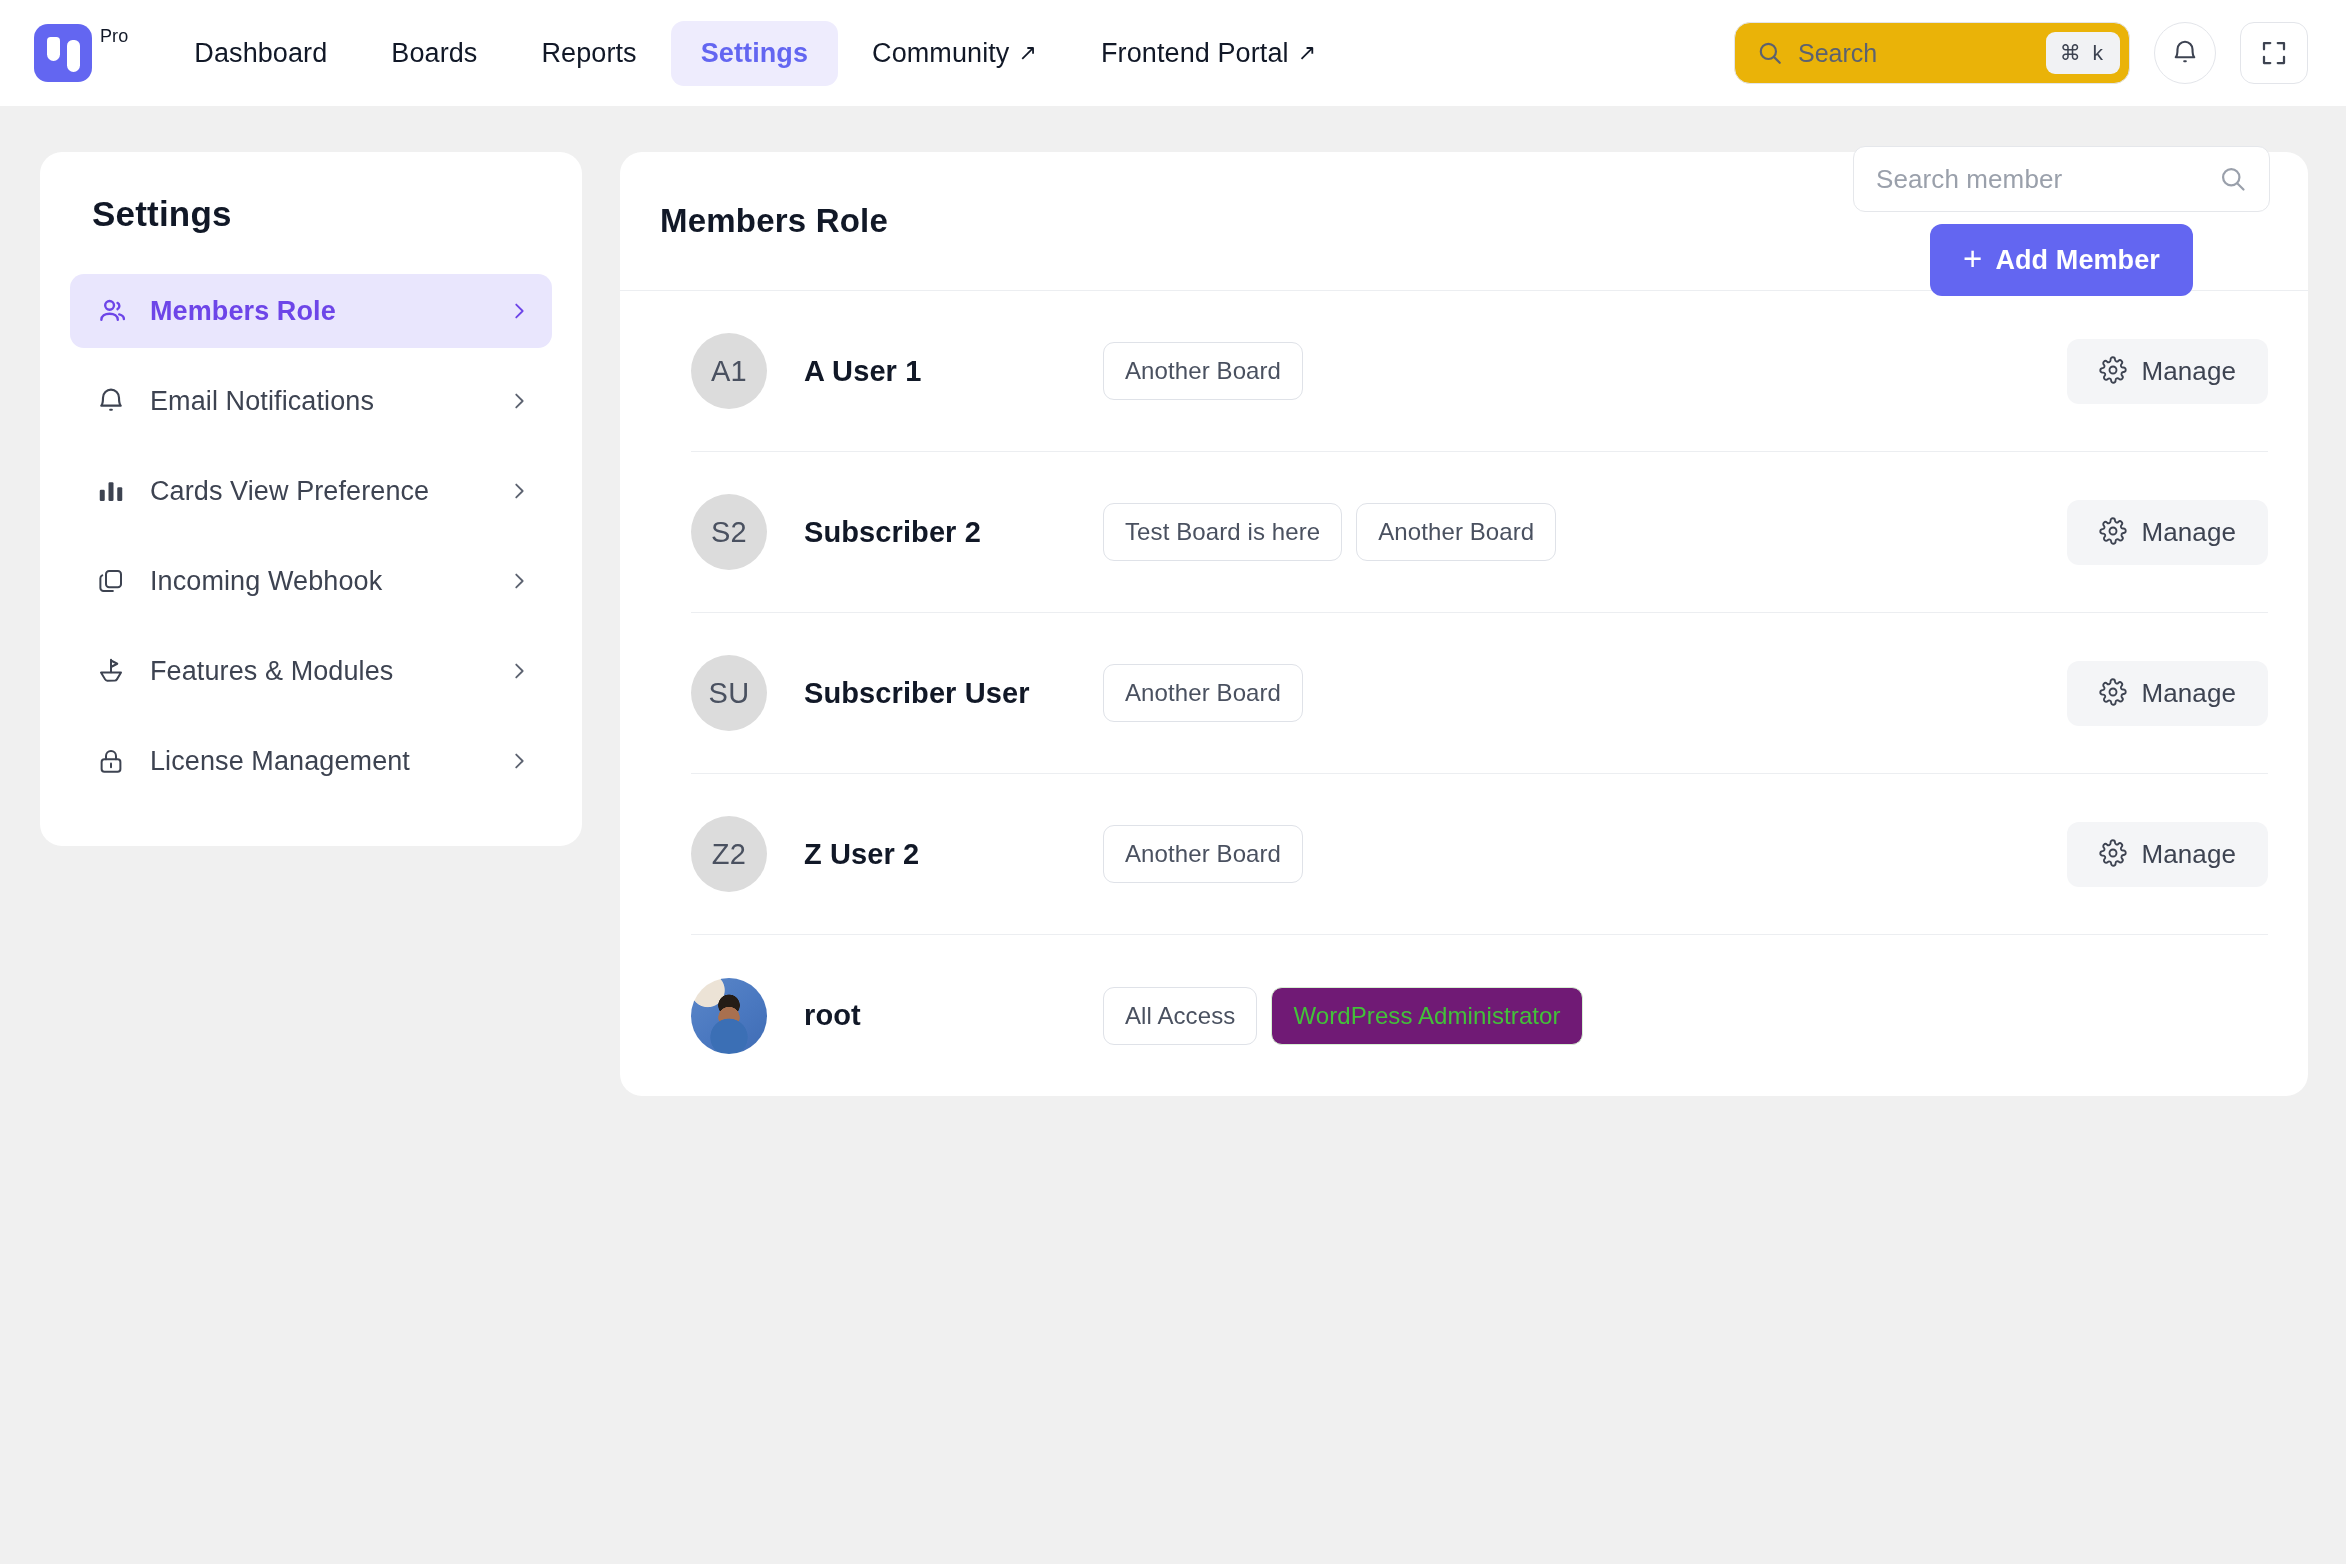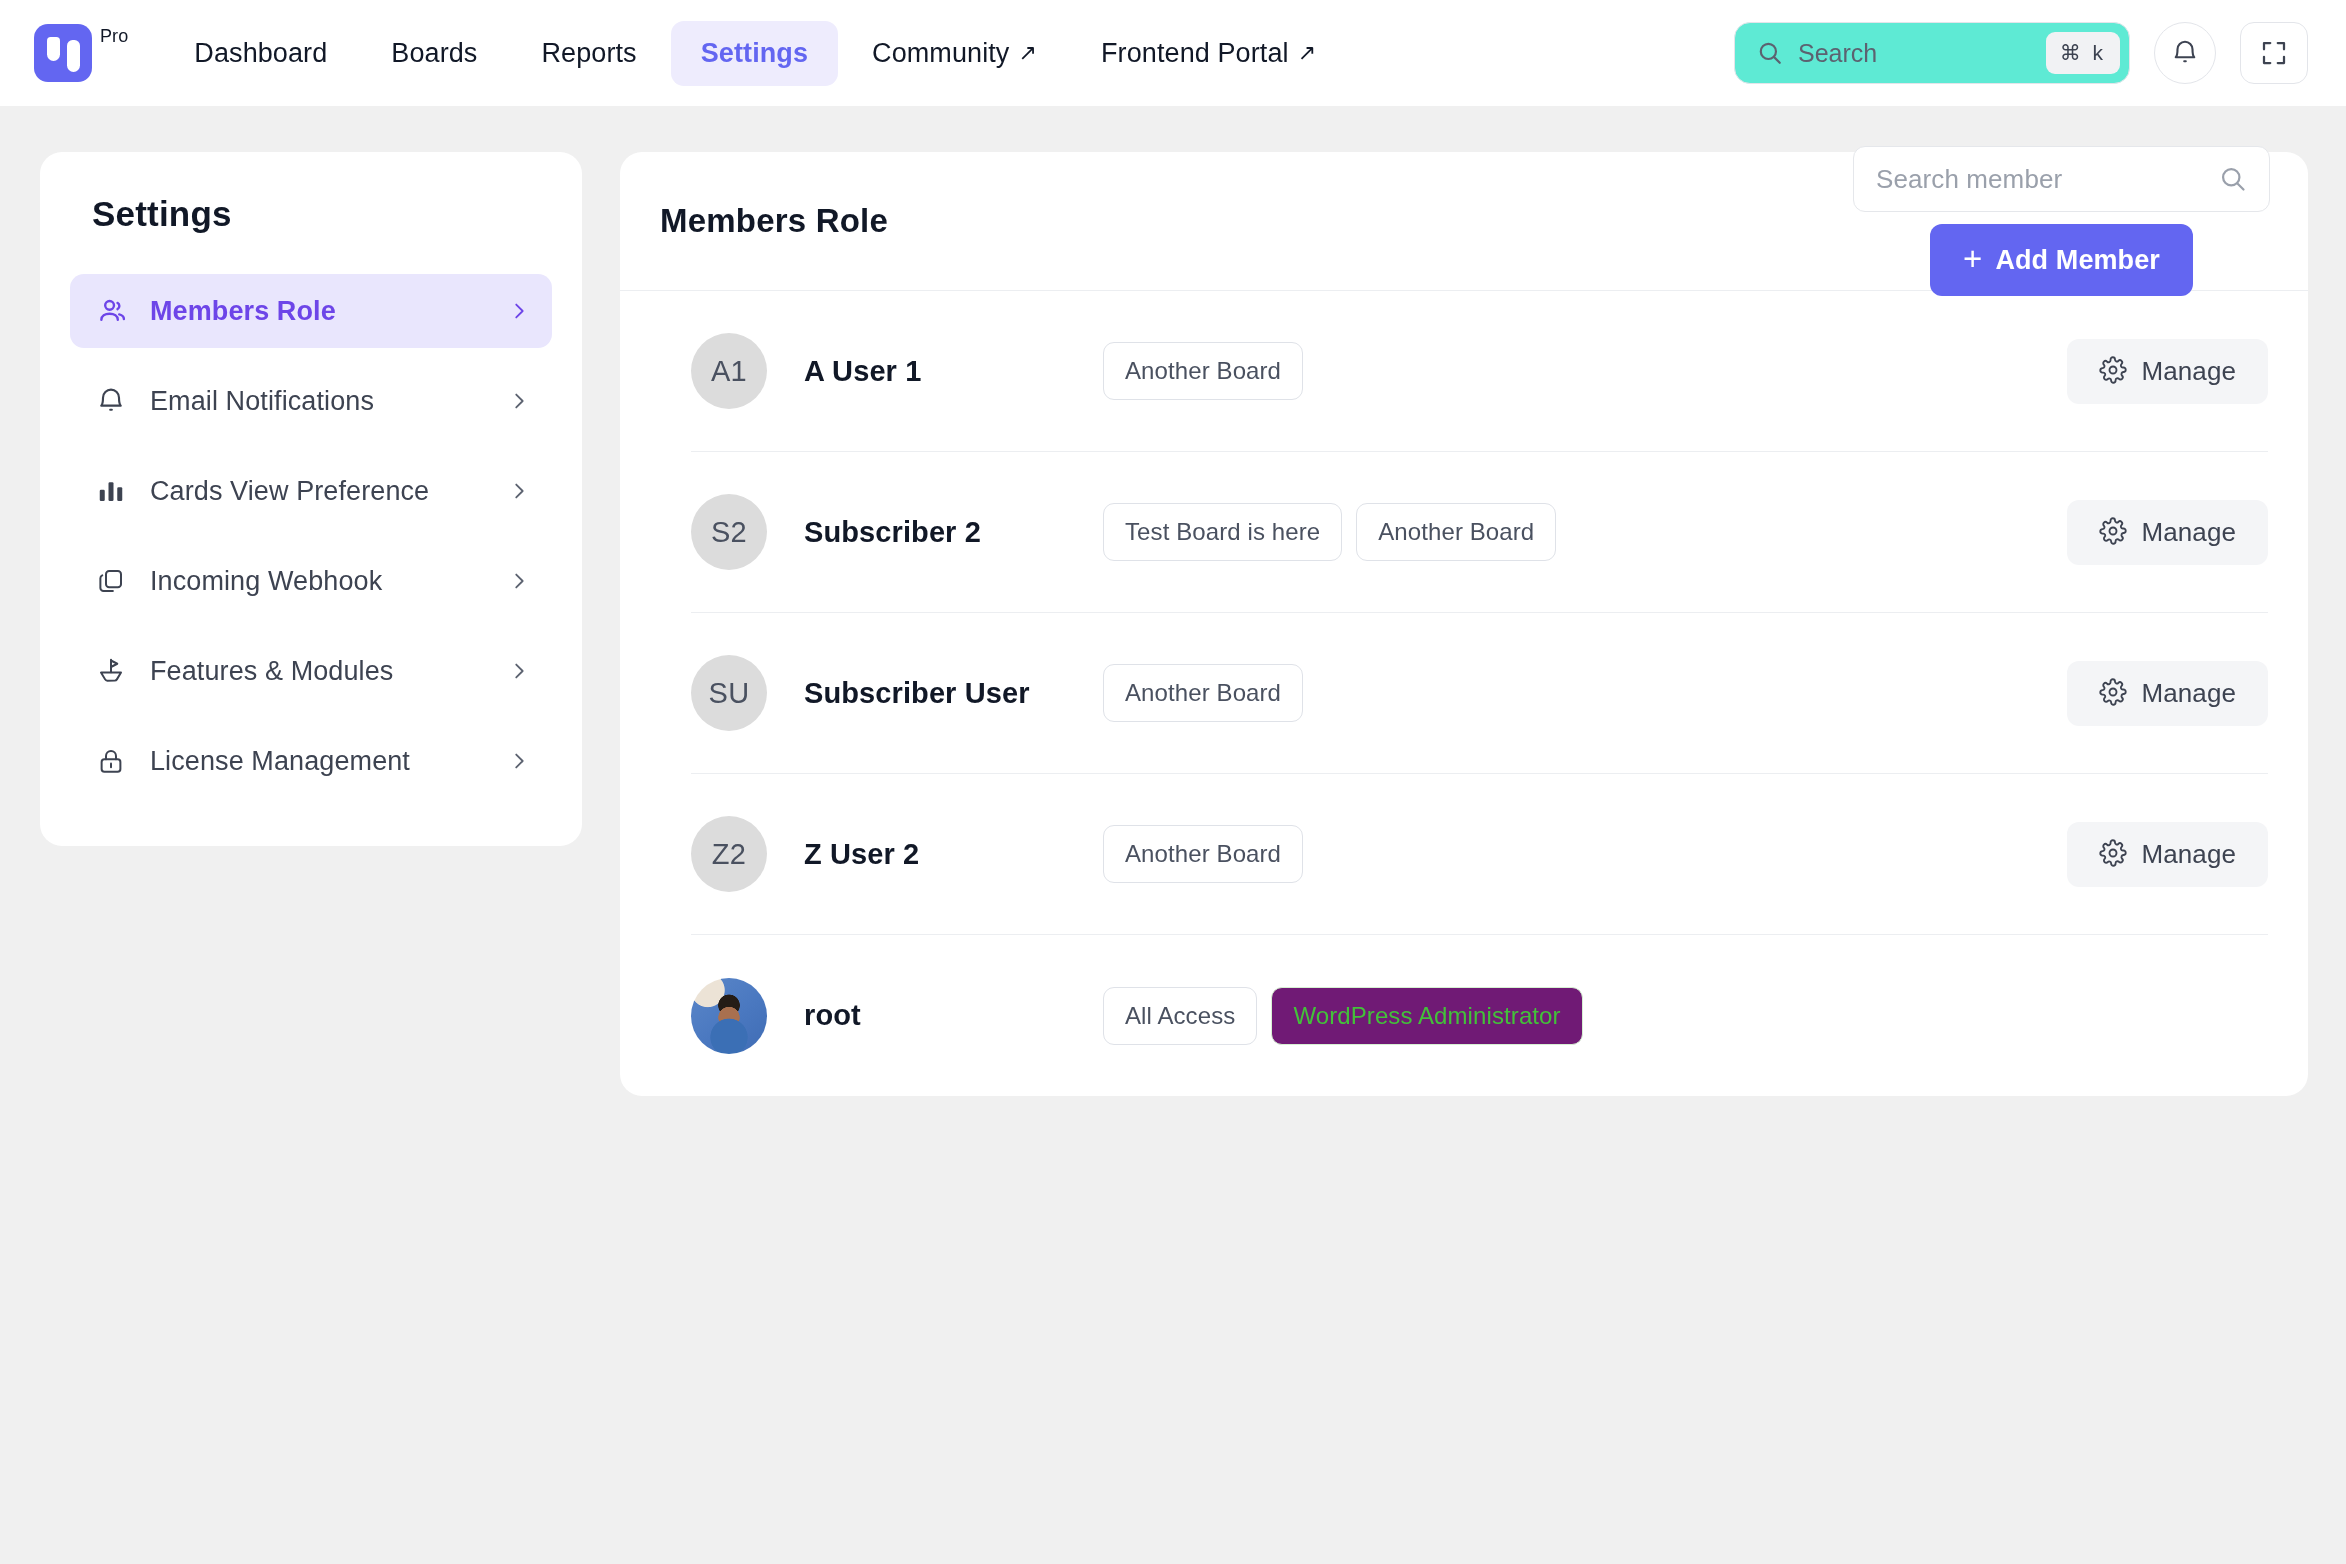--- a/index.html
+++ b/index.html
@@ -52,21 +52,21 @@
   .nav-item.active { background: #eeecfd; color: #6366f1; font-weight: 700; }
   .ext-arrow { font-size: 22px; line-height: 1; display:inline-block; }
 
   .nav-right {
     margin-left: auto; display: flex; align-items: center; gap: 24px;
   }
   .searchbox {
     width: 396px; height: 62px;
     border: 1.5px solid #e3e5ea; border-radius: 16px;
     display: flex; align-items: center; padding: 0 9px 0 22px;
-    background: #5eead4;
+    background: #eab308;
   }
   .search-ic { width: 26px; height: 26px; flex: 0 0 auto; }
   .search-ph { font-size: 25px; color: #5c6270; margin-left: 15px; flex: 1; }
   .kbd {
     background: #f1f2f4; border-radius: 9px;
     font-size: 21px; color: #3c4250;
     padding: 9px 14px; letter-spacing: 3px;
   }
   .icon-btn-circle {
     width: 62px; height: 62px; border-radius: 50%;

